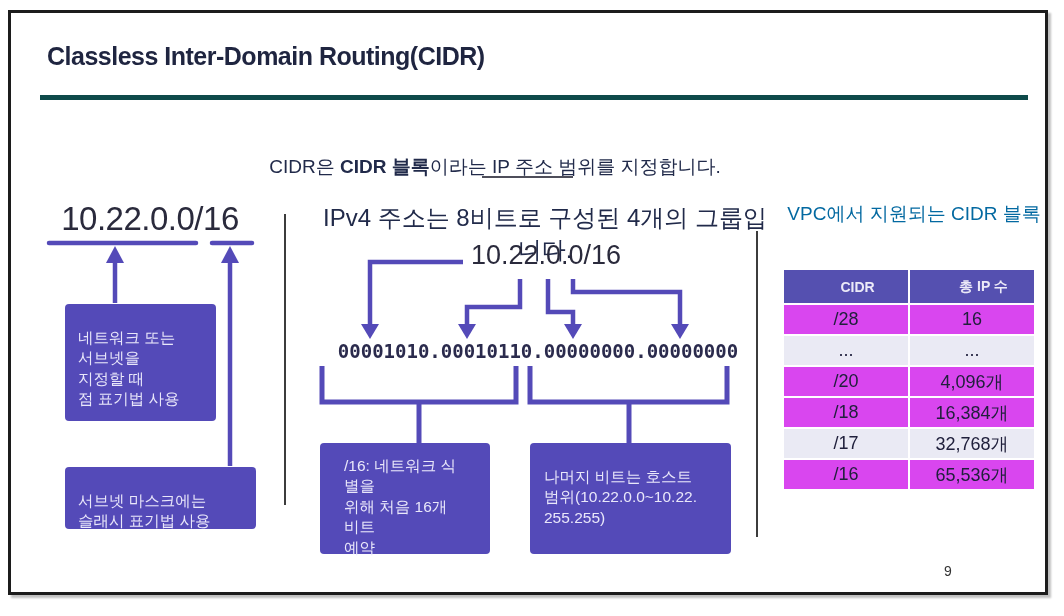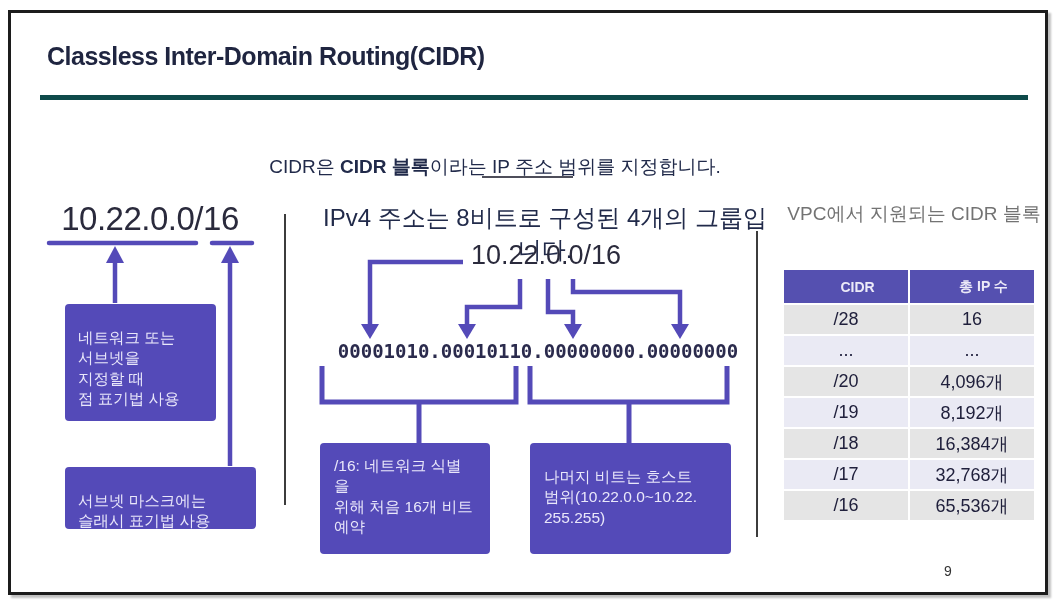--- a/index.html
+++ b/index.html
@@ -54,41 +54,41 @@
   }
   .mid-cidr {
     left:468px; top:240px; width:156px; text-align:center;
     font-size:27px; font-weight:500; color:#2a2a3c;
   }
   .binary {
     left:320px; top:340px; width:436px; text-align:center;
     font-family:"DejaVu Sans Mono", monospace;
     font-size:19px; font-weight:bold; color:#2b2b4d;
   }
-  .box-netbits  { left:320px; top:443px; width:170px; height:111px; padding:13px 14px; }
+  .box-netbits  { left:320px; top:443px; width:170px; height:111px; padding:13px 24px; }
   .box-hostbits { left:530px; top:443px; width:201px; height:111px; padding:24px 14px; }
 
   
   .right-heading {
     left:773px; top:201px; width:282px; text-align:center;
-    font-size:19px; color:#737373;
+    font-size:19px; color:#0369a1;
   }
   table.cidr-table {
     position:absolute; left:782px; top:268px;
     border-collapse:separate; border-spacing:2px;
   }
   .cidr-table th {
     width:124px; height:33px; background:#5550b0; color:#eceaf8;
     font-size:14px; font-weight:bold; text-align:center;padding-left:24px;
   }
   .cidr-table td {
     width:124px; height:29px; font-size:18px; font-weight:500;
     color:#20203c; text-align:center;
   }
-  tr.dark td  { background:#e5e5e5; }
+  tr.dark td  { background:#d946ef; }
   tr.light td { background:#eaeaf4; }
 
   .divider { position:absolute; width:2px; background:#3c3c3c; }
   .divider-left  { left:284px; top:214px; height:291px; }
   .divider-right { left:756px; top:231px; height:306px; }
 
   .page-num {
     left:944px; top:563px; font-size:14px; color:#333333;
   }
 
@@ -142,24 +142,20 @@
     <td>16</td>
   </tr>
   <tr class="light">
     <td>...</td>
     <td>...</td>
   </tr>
   <tr class="dark">
     <td>/20</td>
     <td>4,096개</td>
   </tr>
-  <tr class="light">
-    <td>/19</td>
-    <td>8,192개</td>
-  </tr>
   <tr class="dark">
     <td>/18</td>
     <td>16,384개</td>
   </tr>
   <tr class="light">
     <td>/17</td>
     <td>32,768개</td>
   </tr>
   <tr class="dark">
     <td>/16</td>

